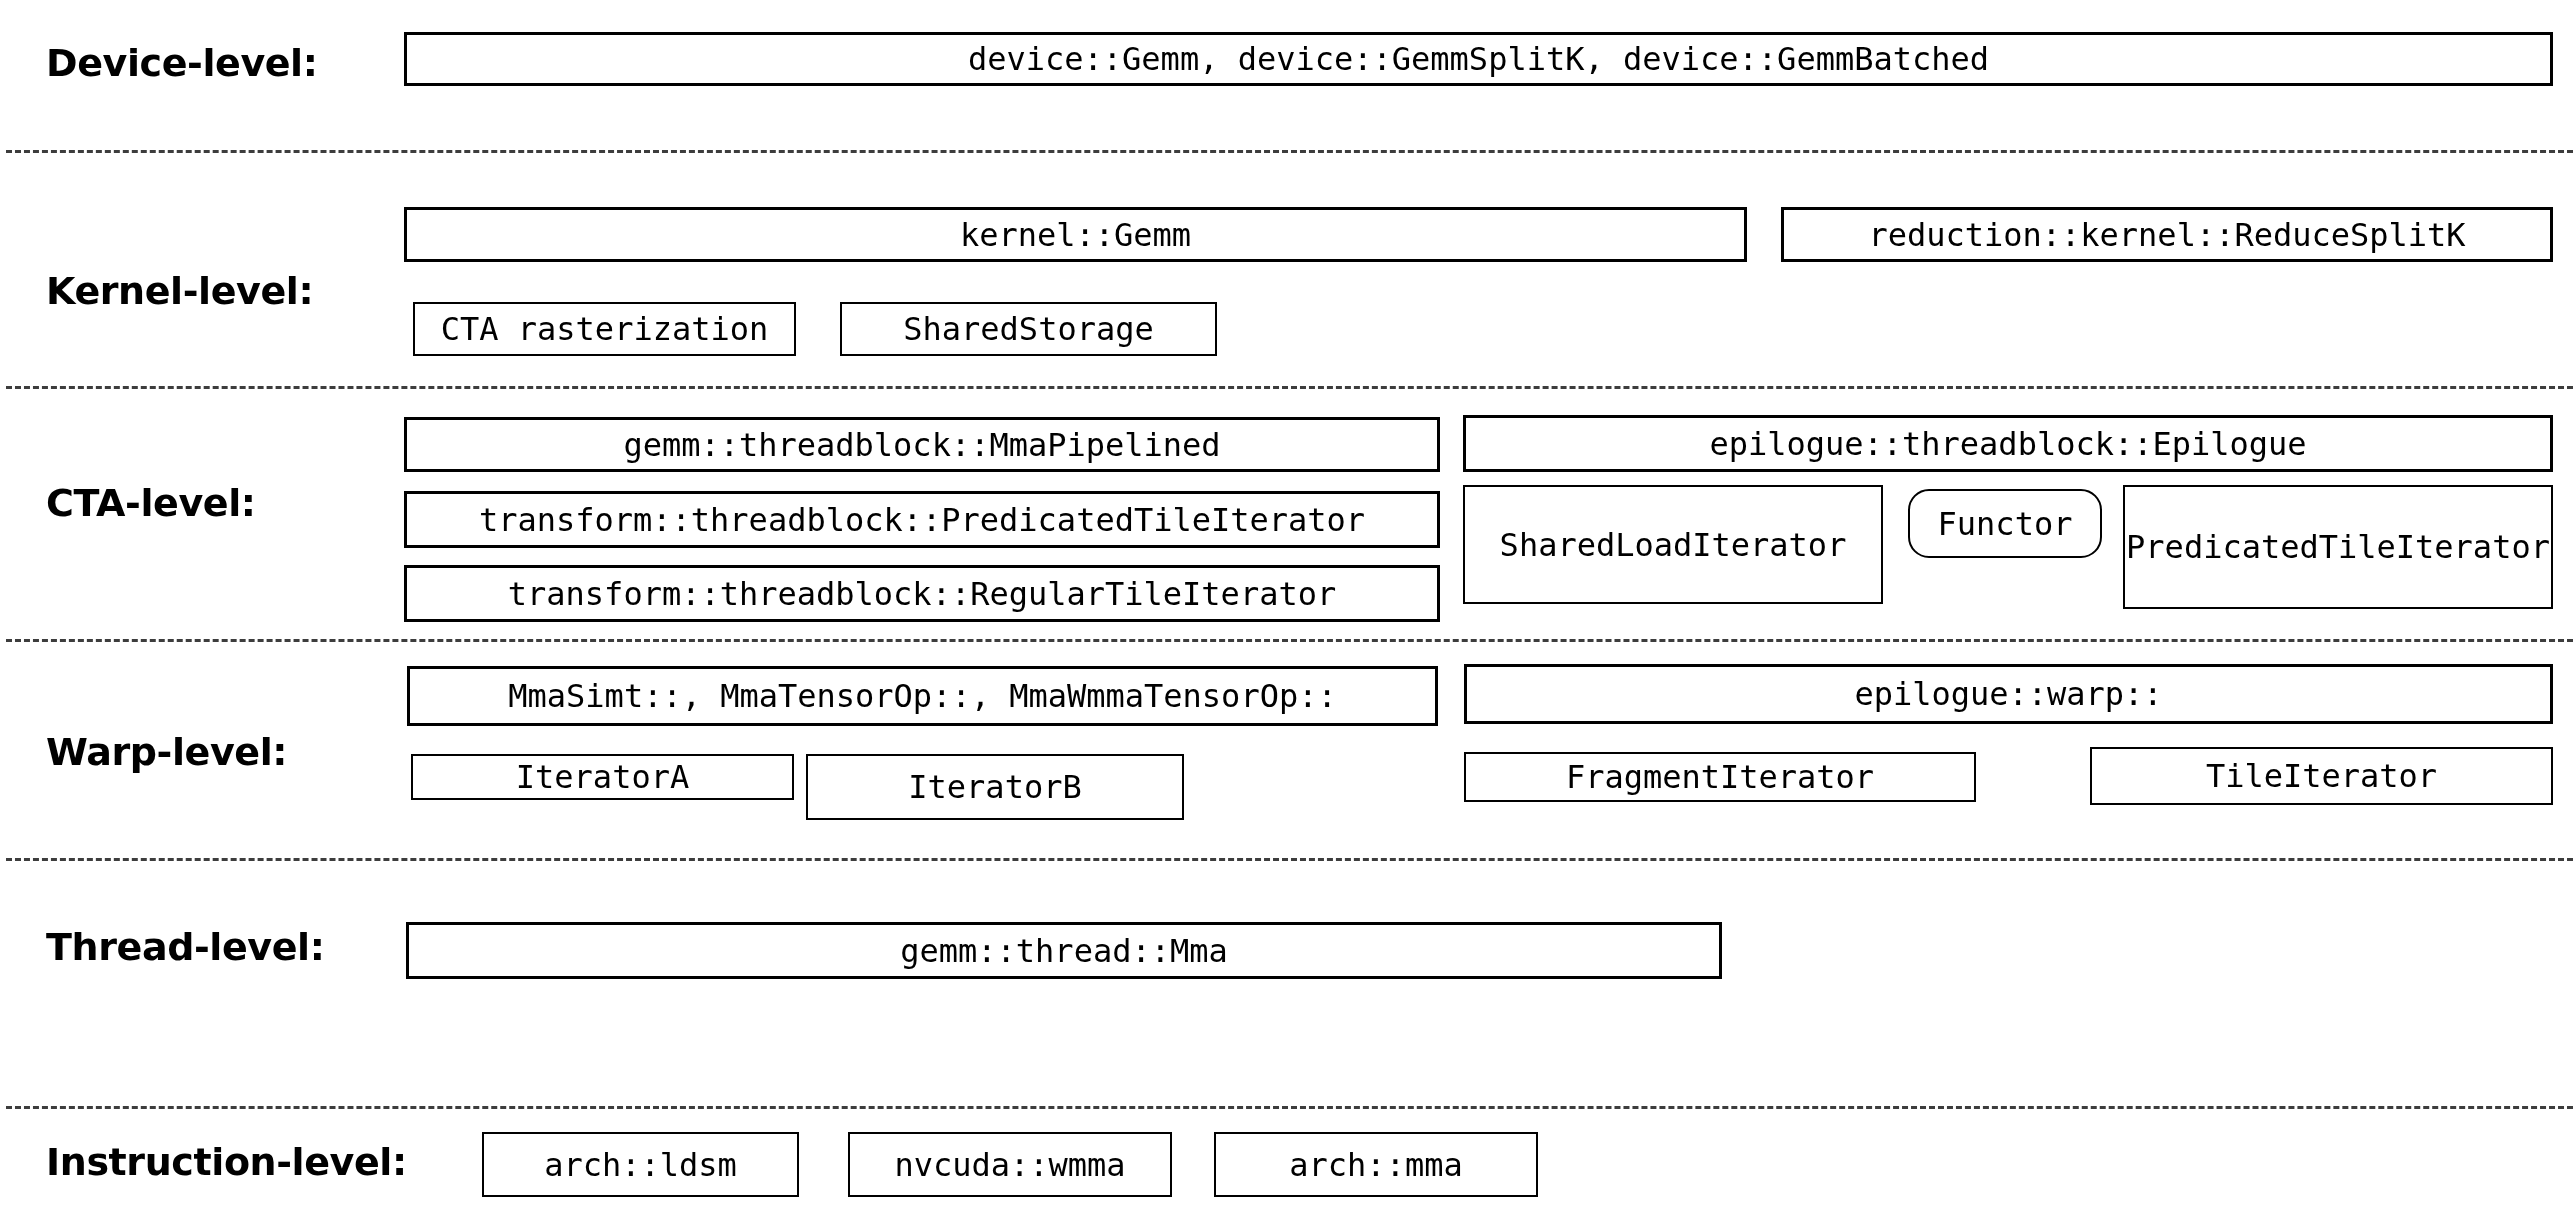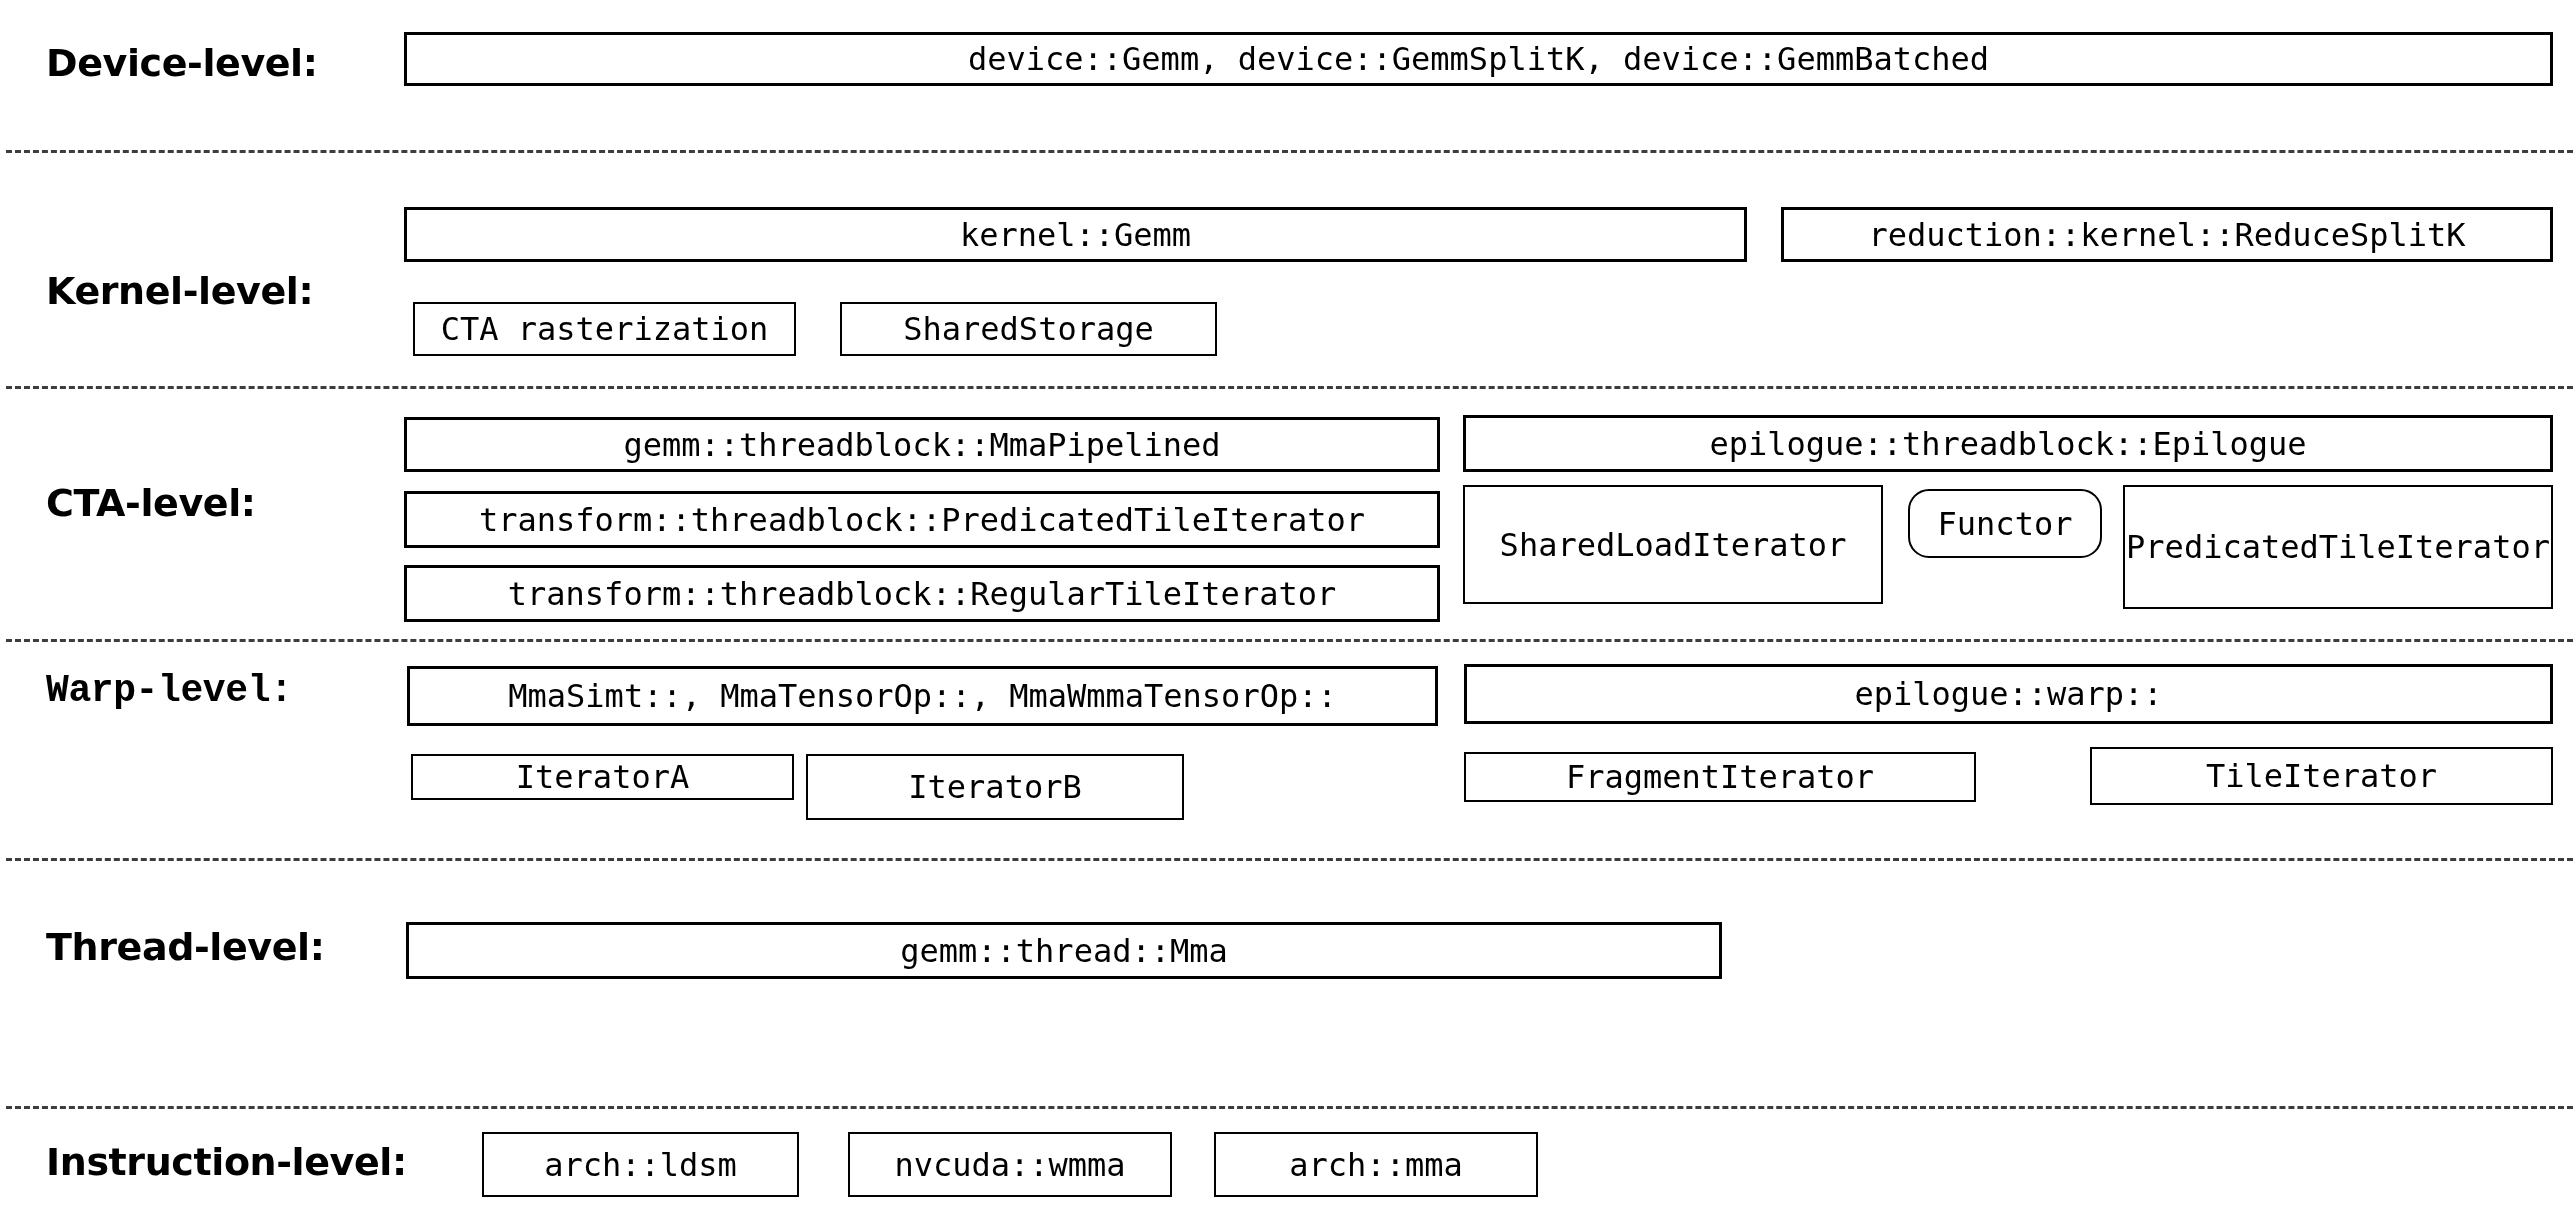--- a/index.html
+++ b/index.html
@@ -86,21 +86,21 @@
   <div class="box thin" style="left:1463px; top:485px; width:420px; height:119px;">SharedLoadIterator</div>
 
   <div class="box thin" style="left:1908px; top:489px; width:194px; height:69px;border-radius:21px;">Functor</div>
 
   <div class="box thin" style="left:2123px; top:485px; width:430px; height:124px;">PredicatedTileIterator</div>
 
   <div class="box" style="left:404px; top:565px; width:1036px; height:57px;">transform::threadblock::RegularTileIterator</div>
 
   <div class="sep" style="left:6.1px; top:639px; width:2567px;"></div>
 
-  <div class="row-label" style="left:46px; top:672px;font-family:Liberation Mono, monospace;">Warp-level:</div>
+  <div class="row-label" style="left:46px; top:733px;">Warp-level:</div>
 
   <div class="box" style="left:407px; top:666px; width:1031px; height:60px;">MmaSimt::, MmaTensorOp::, MmaWmmaTensorOp::</div>
 
   <div class="box" style="left:1464px; top:664px; width:1089px; height:60px;">epilogue::warp::</div>
 
   <div class="box thin" style="left:411px; top:754px; width:383px; height:46px;">IteratorA</div>
 
   <div class="box thin" style="left:806px; top:754px; width:378px; height:66px;">IteratorB</div>
 
   <div class="box thin" style="left:1464px; top:752px; width:512px; height:50px;">FragmentIterator</div>

